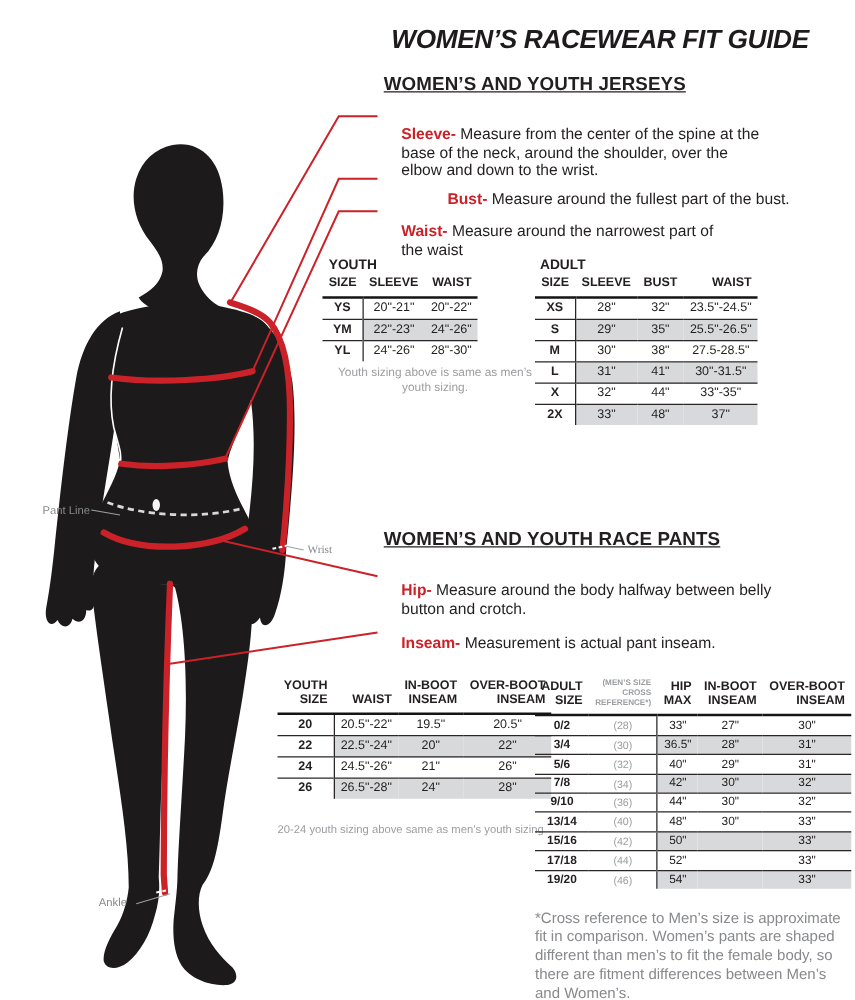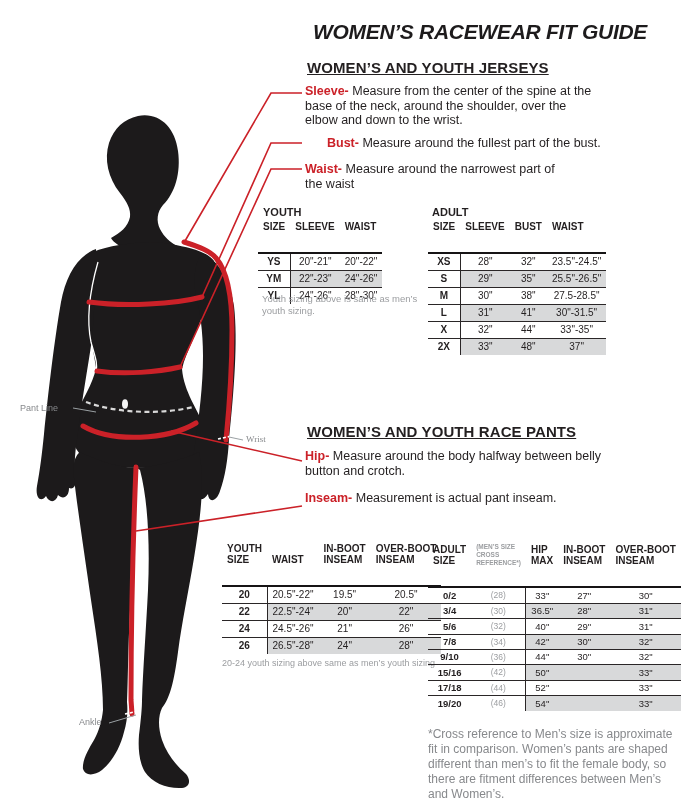--- a/index.html
+++ b/index.html
@@ -8,30 +8,30 @@
     font-family:"Liberation Sans", sans-serif;color:#231f20;
   }
   .abs{position:absolute;}
   .page-title{
     font-style:italic;font-weight:900;font-size:21px;letter-spacing:-0.3px;
     color:#1d1b1c;margin:0;white-space:nowrap;
   }
   .section-heading{
     font-weight:700;font-size:15px;letter-spacing:0.1px;color:#231f20;margin:0;white-space:nowrap;text-decoration:underline;
   }
-  .measure{font-size:12.5px;line-height:1.16;margin:0;color:#231f20;}
+  .measure{font-size:12.5px;line-height:1.16;margin:16px;color:#231f20;}
   .measure .term{color:#cb2128;font-weight:700;}
   .note{font-size:9.5px;line-height:1.25;color:#9b9da0;}
   .footnote{font-size:12px;line-height:1.25;color:#87898c;}
   .fig-label{font-size:9px;color:#87898c;}
 
   table.fit{border-collapse:collapse;table-layout:auto;}
   .fit th{
-    font-size:10px;font-weight:700;text-align:left;vertical-align:bottom;
-    padding:1px 5px 20px;border-bottom:2.5px solid #161415;line-height:1.12;
+    font-size:10px;font-weight:700;text-align:right;vertical-align:bottom;
+    padding:1px 5px 5px;border-bottom:2.5px solid #161415;line-height:1.12;
     white-space:pre-line;color:#231f20;
   }
   .fit td{
     font-size:10px;text-align:center;padding:2px 5px;line-height:1.2;color:#231f20;white-space:nowrap;
   }
   .fit.tight td{font-size:9.5px;padding:1.5px 4px;}
   .fit tbody tr + tr td{border-top:1.2px solid #2a2627;}
   .fit td:first-child{font-weight:700;}
   .fit td.vdiv{border-right:1.2px solid #2a2627;}
   .fit td.shade{background:#d8d9da;}
@@ -79,32 +79,32 @@
     <path d="M218,439 L232,436" stroke="#ffffff" stroke-width="1.6" stroke-dasharray="3 2" fill="none"></path>
     <path d="M125,714 L139,711" stroke="#ffffff" stroke-width="1.6" stroke-dasharray="3 2" fill="none"></path>
 
     <g fill="none" stroke="#9aa0a3" stroke-width="1">
       <path d="M73,408 L96,412"></path>
       <path d="M243,440 L229,437"></path>
       <path d="M109,723 L136,715"></path>
     </g>
   </svg>
 
-  <span class="abs fig-label" style="left:20px;top:403px;width:52px;text-align:left;">Pant Line</span>
+  <span class="abs fig-label" style="left:20px;top:403px;width:52px;text-align:right;">Pant Line</span>
   <span class="abs fig-label" style="left:246px;top:434px;font-family:Liberation Serif, serif;">Wrist</span>
   <span class="abs fig-label" style="left:79px;top:717px;">Ankle</span>
 
   <h1 class="abs page-title" style="left:313px;top:20px;">WOMEN’S RACEWEAR FIT GUIDE</h1>
 
   <h2 class="abs section-heading" style="left:307px;top:59px;">WOMEN’S AND YOUTH JERSEYS</h2>
 
   <p class="measure abs" style="left:305px;top:84px;width:288px;">
     <span class="term">Sleeve-</span><span> Measure from the center of the spine at the base of the neck, around the shoulder, over the elbow and down to the wrist.</span>
   </p>
-  <p class="measure abs" style="left:304px;top:136px;width:320px;padding-left:23px;">
+  <p class="measure abs" style="left:319px;top:136px;width:320px;padding-left:23px;">
     <span class="term">Bust-</span><span> Measure around the fullest part of the bust.</span>
   </p>
   <p class="measure abs" style="left:305px;top:162px;width:268px;">
     <span class="term">Waist-</span><span> Measure around the narrowest part of the waist</span>
   </p>
 
   <span class="abs tbl-label" style="left:263px;top:206px;">YOUTH</span>
   <table class="fit abs" style="left:258px;top:220px;">
       <thead>
         <tr>
@@ -124,21 +124,21 @@
           <td class="shade">22"-23"</td>
           <td class="shade">24"-26"</td>
         </tr>
         <tr>
           <td class="vdiv">YL</td>
           <td>24"-26"</td>
           <td>28"-30"</td>
         </tr>
       </tbody>
     </table>
-  <div class="note abs" style="left:262px;top:293px;width:172px;">Youth sizing above is same as men’s youth sizing.</div>
+  <div class="note abs" style="left:262px;top:293px;width:172px;text-align:center;">Youth sizing above is same as men’s youth sizing.</div>
 
   <span class="abs tbl-label" style="left:432px;top:206px;">ADULT</span>
   <table class="fit abs" style="left:428px;top:220px;">
       <thead>
         <tr>
           <th>SIZE</th>
           <th>SLEEVE</th>
           <th>BUST</th>
           <th>WAIST</th>
         </tr>
@@ -279,20 +279,27 @@
           <td class="shade">32"</td>
         </tr>
         <tr>
           <td>9/10</td>
           <td class="vdiv muted">(36)</td>
           <td>44"</td>
           <td>30"</td>
           <td>32"</td>
         </tr>
         <tr>
+          <td>13/14</td>
+          <td class="vdiv muted">(40)</td>
+          <td>48"</td>
+          <td>30"</td>
+          <td>33"</td>
+        </tr>
+        <tr>
           <td>15/16</td>
           <td class="vdiv muted">(42)</td>
           <td class="shade">50"</td>
           <td class="shade"></td>
           <td class="shade">33"</td>
         </tr>
         <tr>
           <td>17/18</td>
           <td class="vdiv muted">(44)</td>
           <td>52"</td>

